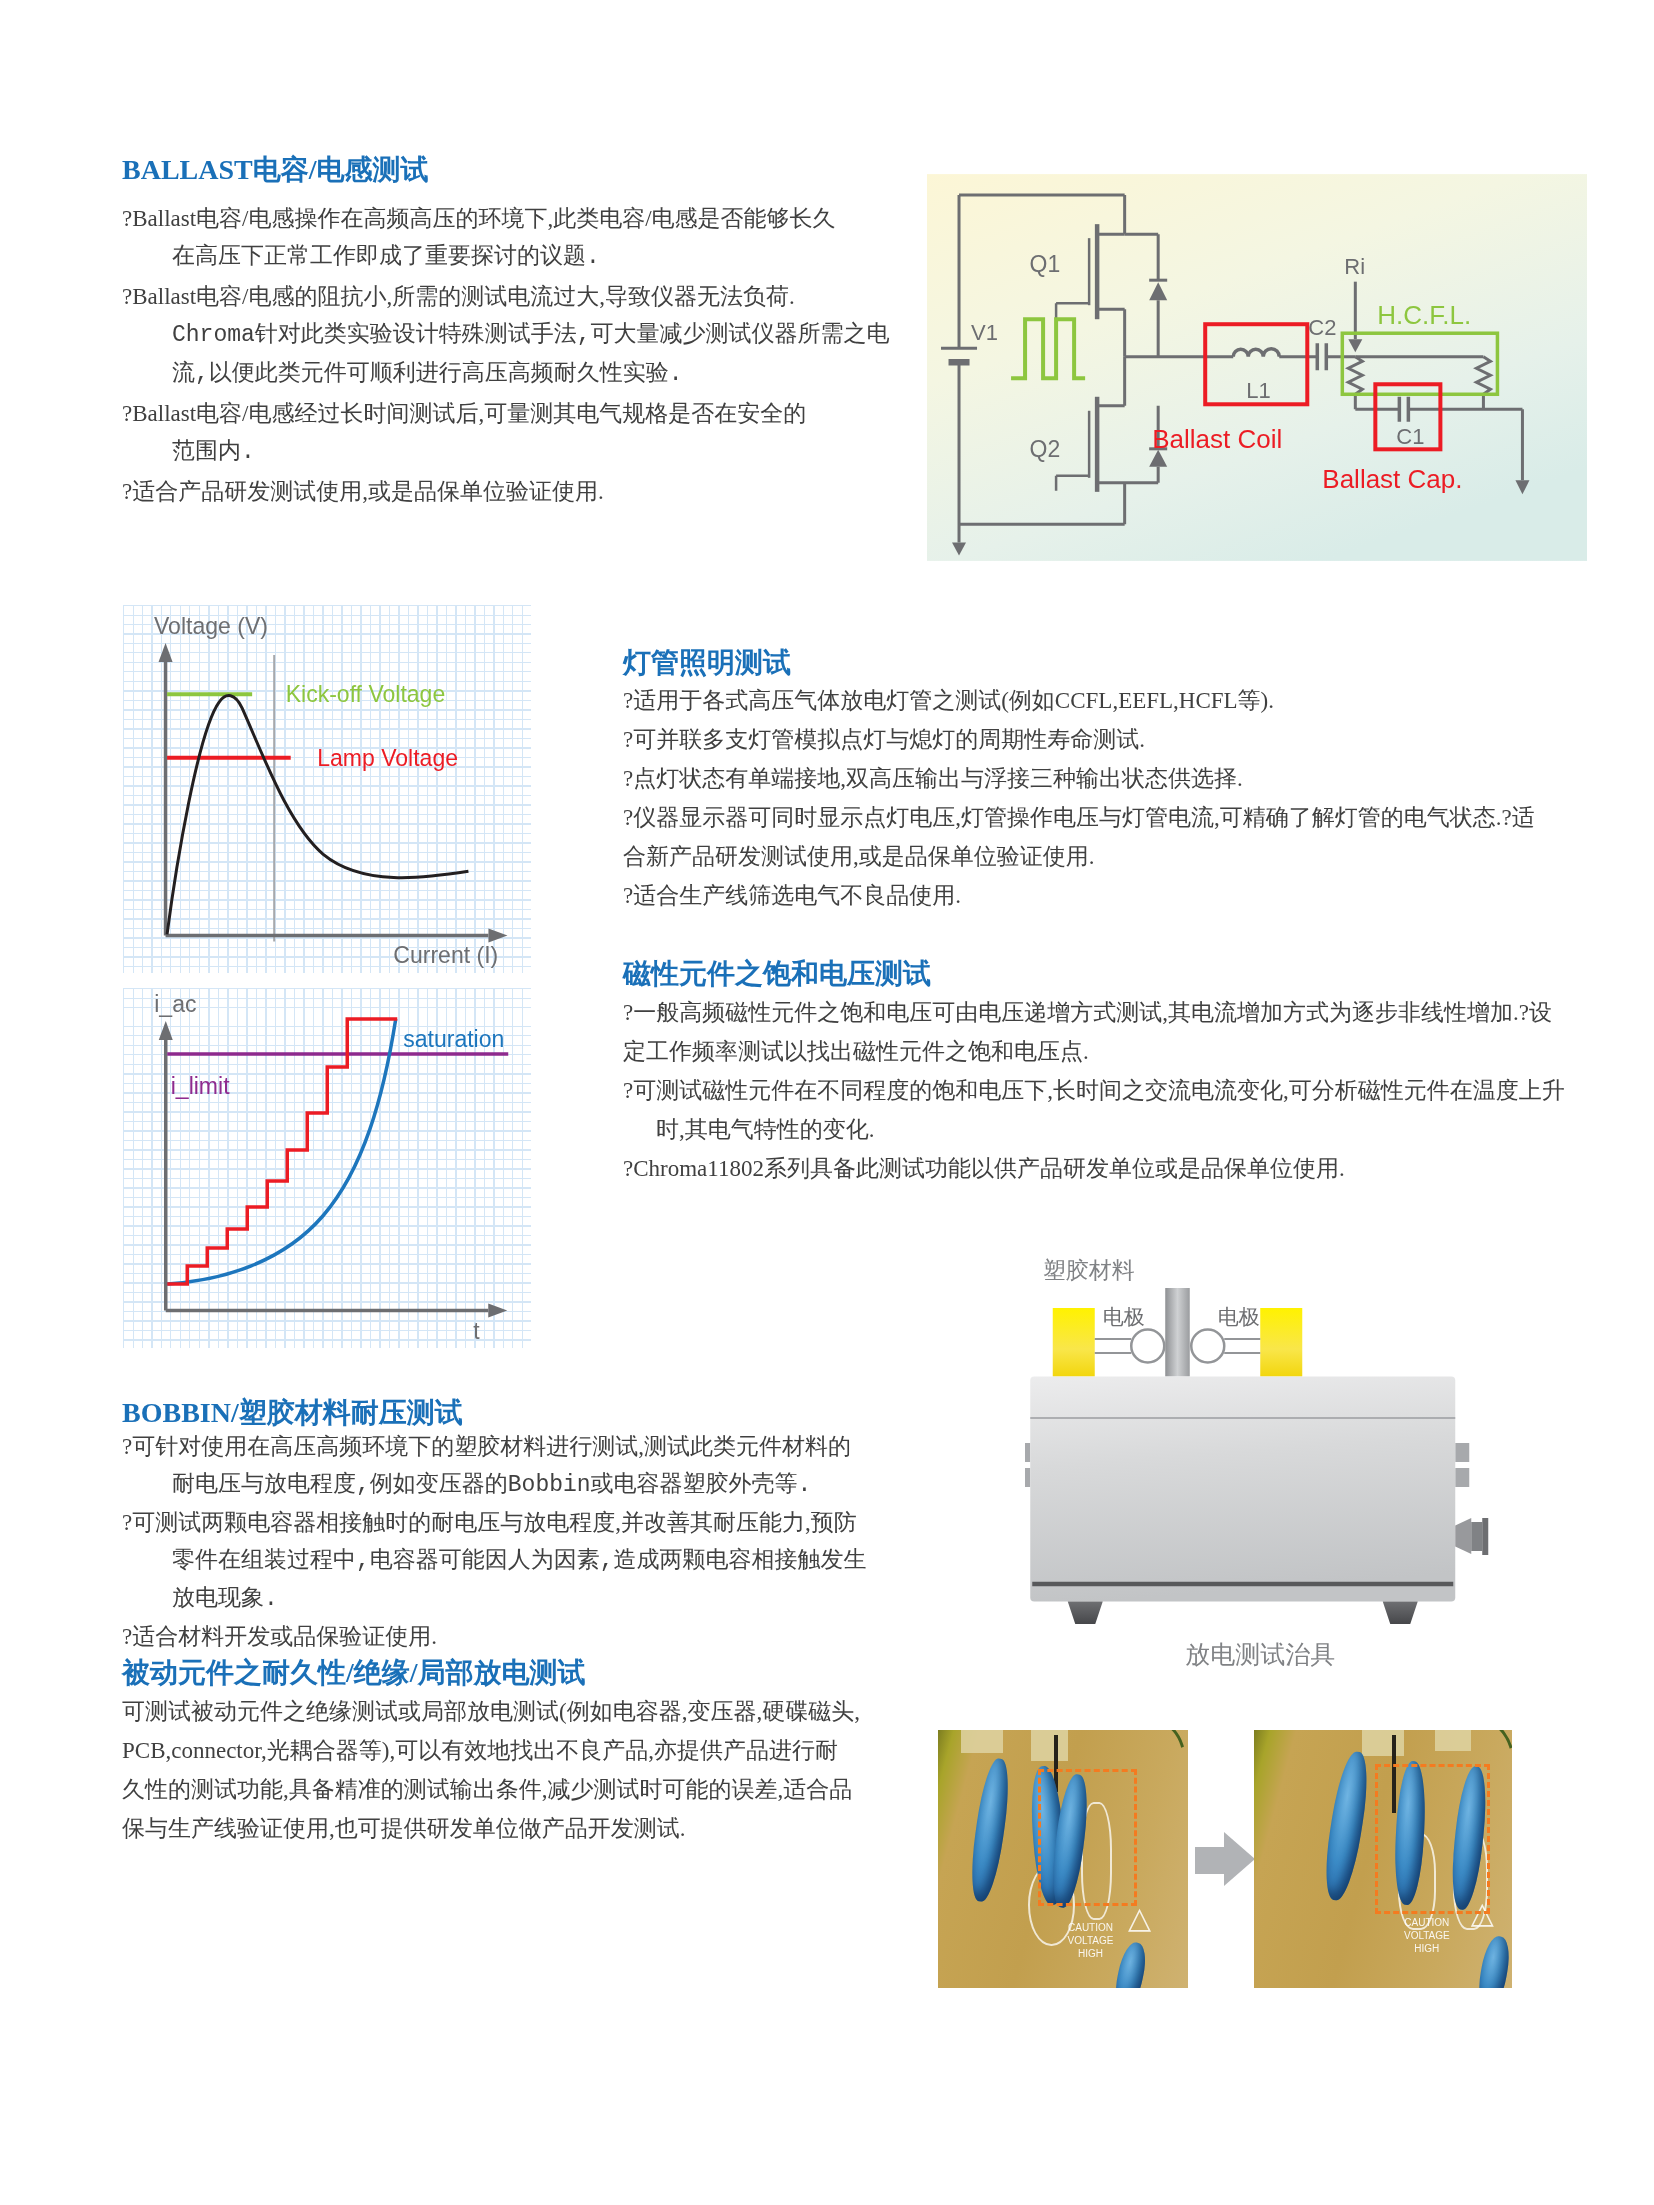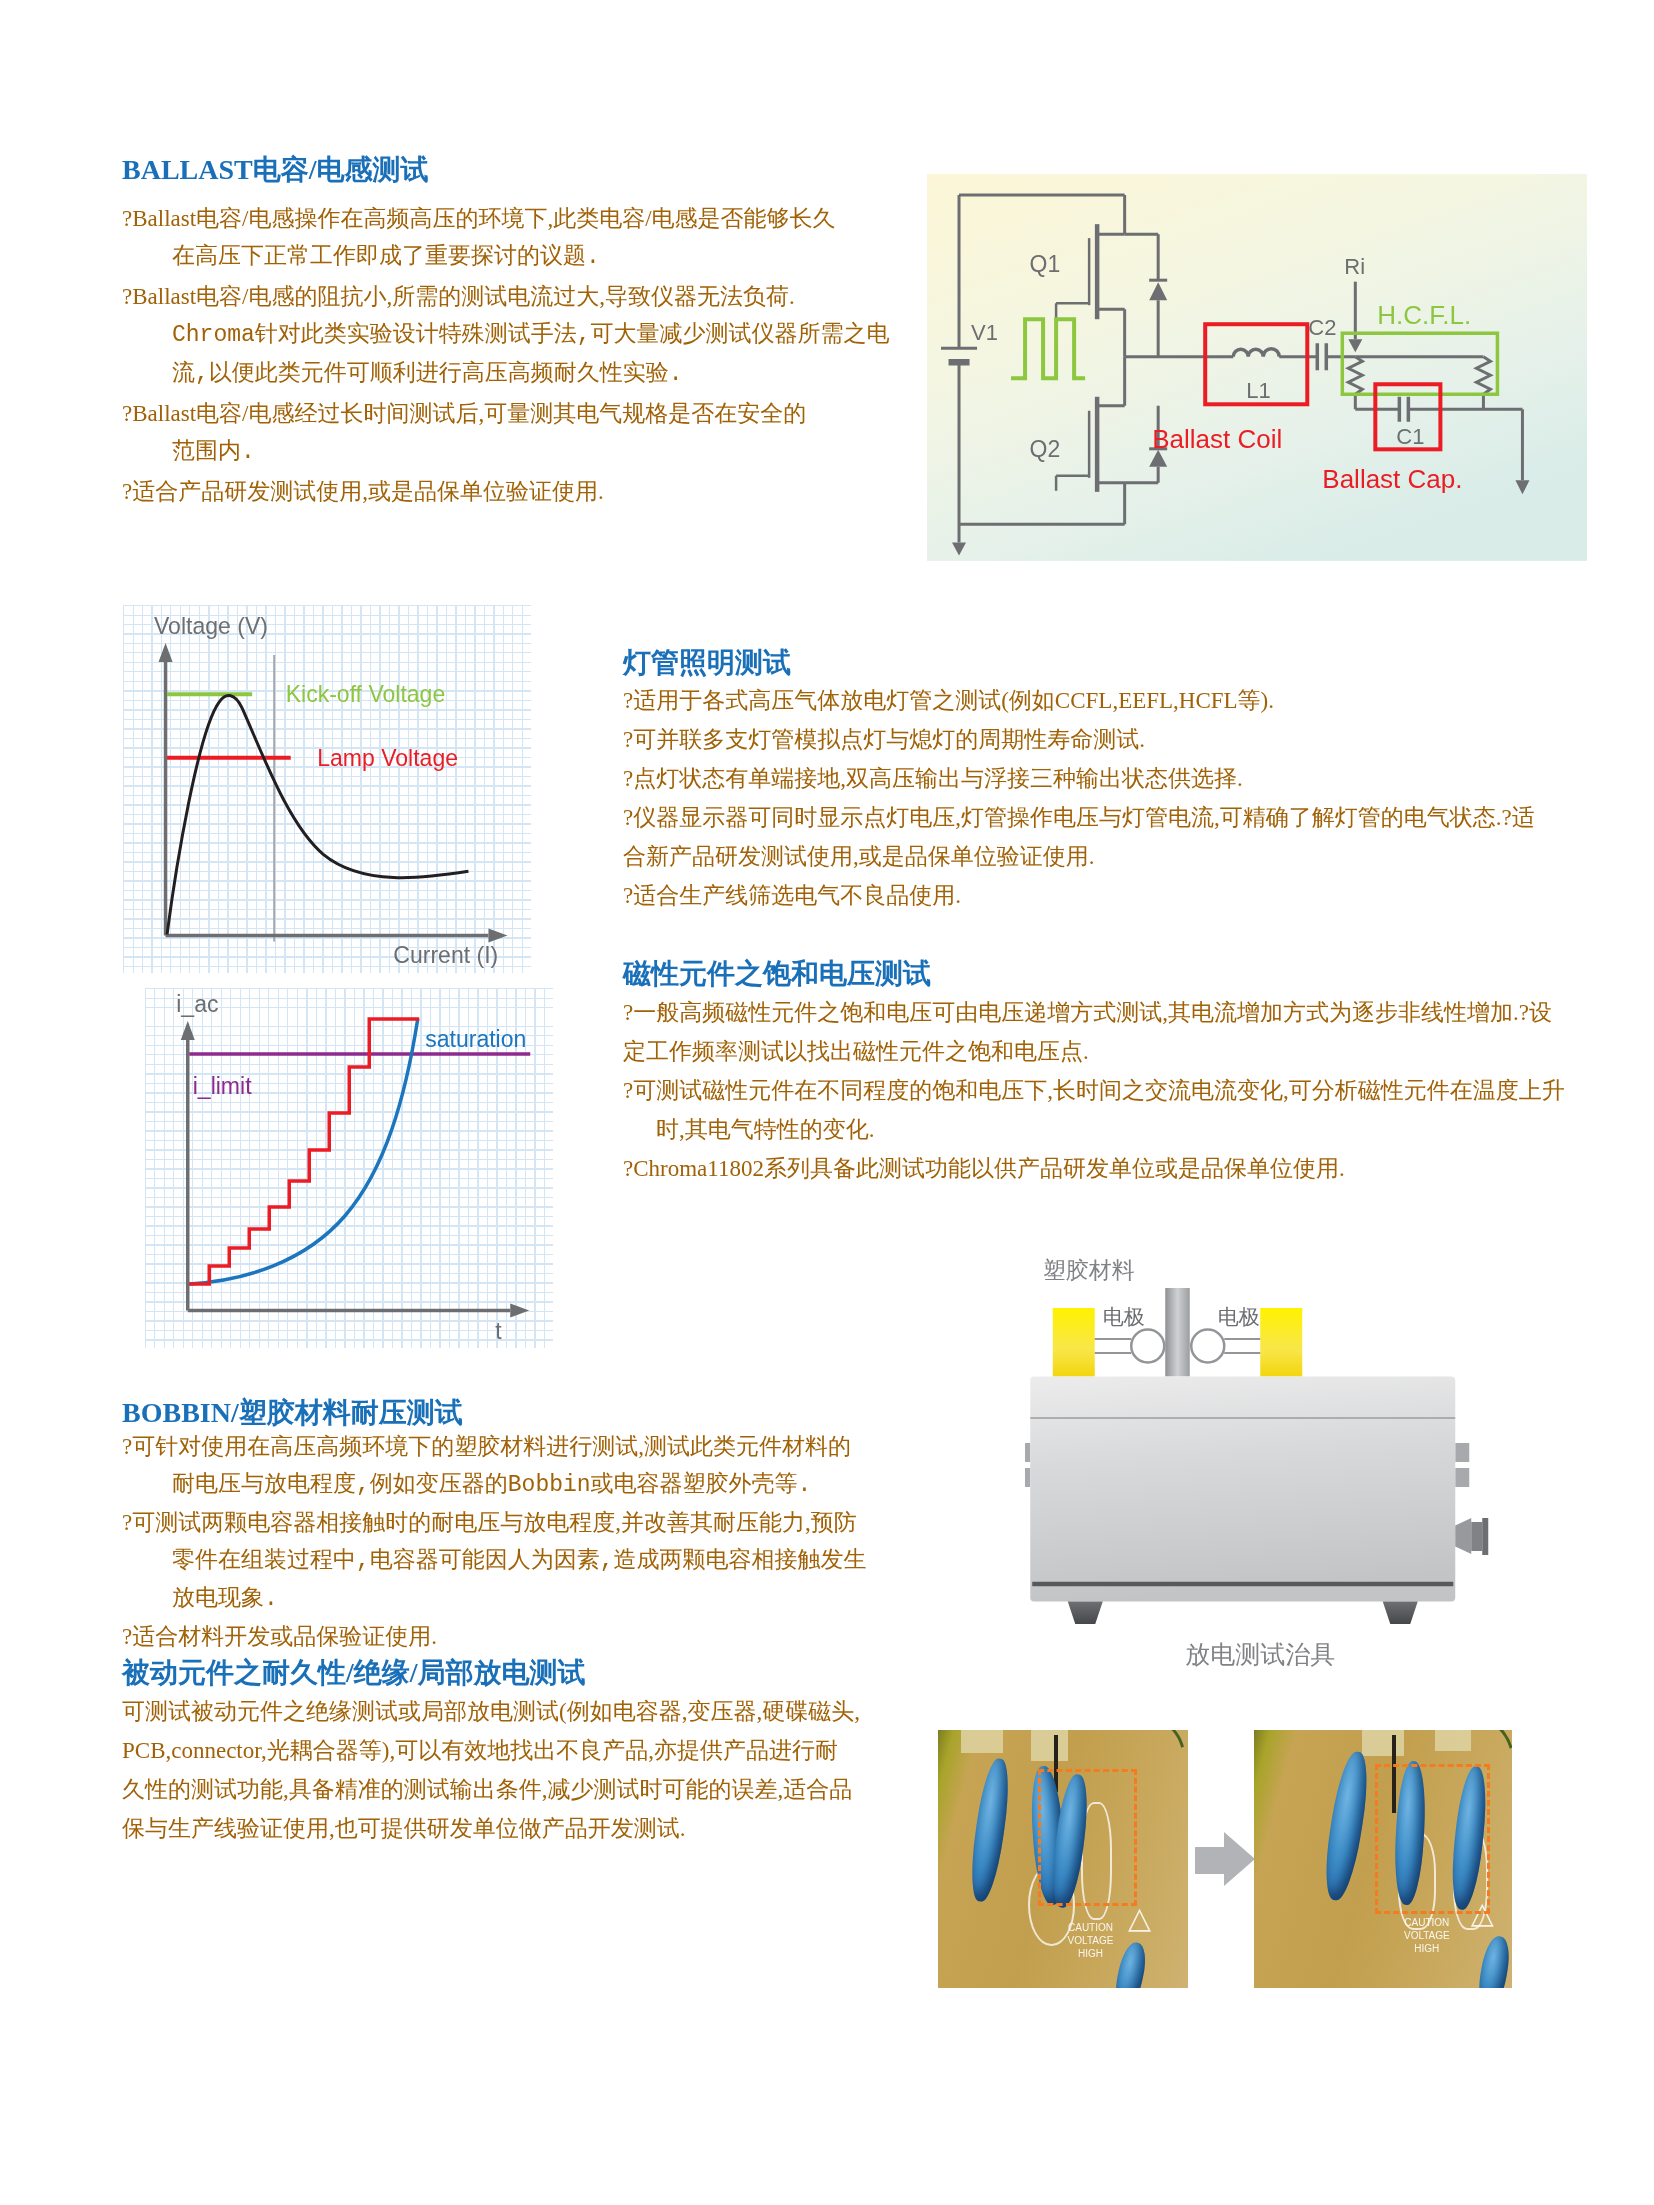--- a/index.html
+++ b/index.html
@@ -1,19 +1,19 @@
 <!DOCTYPE html>
 <html style="font-size:8px"><head>
 <meta charset="utf-8">
 <style>
   html,body{margin:0;padding:0;background:#fff;}
   #page{position:relative;width:1654px;height:2205px;background:#ffffff;overflow:hidden;
         font-family:"Liberation Serif","DejaVu Serif",serif;color:#1e1e1e;}
   .title{position:absolute;font-size:28px;font-weight:600;color:#1a70b8;white-space:nowrap;}
-  .tblock{position:absolute;font-size:23px;line-height:39px;color:#a16207;}
+  .tblock{position:absolute;font-size:23px;line-height:39px;color:#404040;}
   .tblock .ln{white-space:nowrap;}
   .tblock .ind{padding-left:50px;font-family:Liberation Mono, monospace;}
   .tblock .ind2{padding-left:33px;}
   .chart{position:absolute;background-color:#ffffff;
      background-image:repeating-linear-gradient(to right,#d4e6f6 0 1px,transparent 1px 9.5px),
                       repeating-linear-gradient(to bottom,#d4e6f6 0 1px,transparent 1px 9.5px);}
   .chart svg{position:absolute;left:0;top:0;}
   svg text{font-family:"Liberation Sans","DejaVu Sans",sans-serif;}
   .glab{fill:#6d6e71;}
   
@@ -137,21 +137,21 @@
 
   <div class="title" style="left:623px;top:955px;">磁性元件之饱和电压测试</div>
   <div class="tblock" style="left:623px;top:993px;width:950px;">
     <div class="ln">?一般高频磁性元件之饱和电压可由电压递增方式测试,其电流增加方式为逐步非线性增加.?设</div>
     <div class="ln">定工作频率测试以找出磁性元件之饱和电压点.</div>
     <div class="ln">?可测试磁性元件在不同程度的饱和电压下,长时间之交流电流变化,可分析磁性元件在温度上升</div>
     <div class="ln ind2">时,其电气特性的变化.</div>
     <div class="ln">?Chroma11802系列具备此测试功能以供产品研发单位或是品保单位使用.</div>
   </div>
 
-  <div class="chart" style="left:123px;top:988px;width:408px;height:360px;margin-left:22px;">
+  <div class="chart" style="left:123px;top:988px;width:408px;height:360px;">
     <svg width="408" height="360" viewBox="0 0 815 720">
       <path d="M85,100 V645 M85,645 H730" stroke="#6d6e71" stroke-width="7" fill="none"></path>
       <polygon points="71,104 99,104 85,66" fill="#6d6e71"></polygon>
       <polygon points="730,631 730,659 768,645" fill="#6d6e71"></polygon>
       <path d="M88,132 H770" stroke="#8e2a8e" stroke-width="7"></path>
       <path d="M88,592 C200,585 320,548 400,455 C480,362 520,220 545,62" stroke="#1d76bd" stroke-width="7" fill="none"></path>
       <path d="M88,592 H128 V556 H168 V520 H208 V482 H248 V438 H288 V386 H328 V324 H368 V250 H408 V158 H448 V62 H548" stroke="#ec1c24" stroke-width="7" fill="none"></path>
       <text x="62" y="48" font-size="46" class="glab">i_ac</text>
       <text x="700" y="702" font-size="46" class="glab">t</text>
       <text x="95" y="212" font-size="46" fill="#8e2a8e">i_limit</text>

